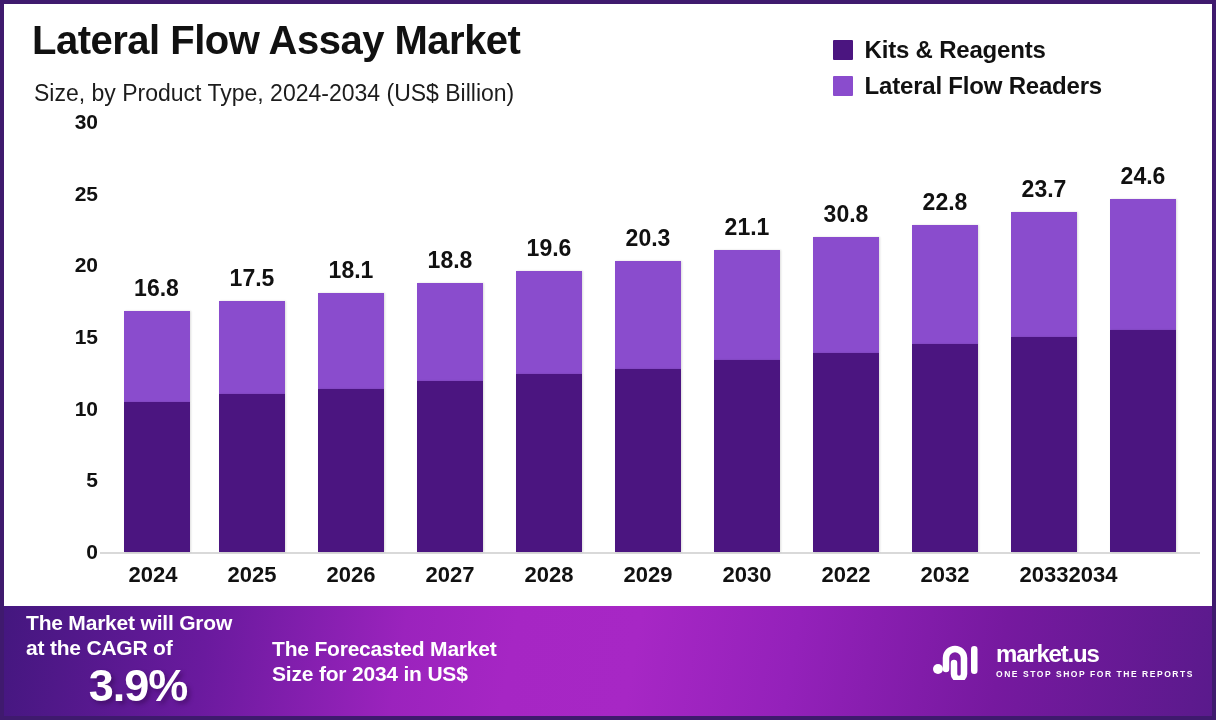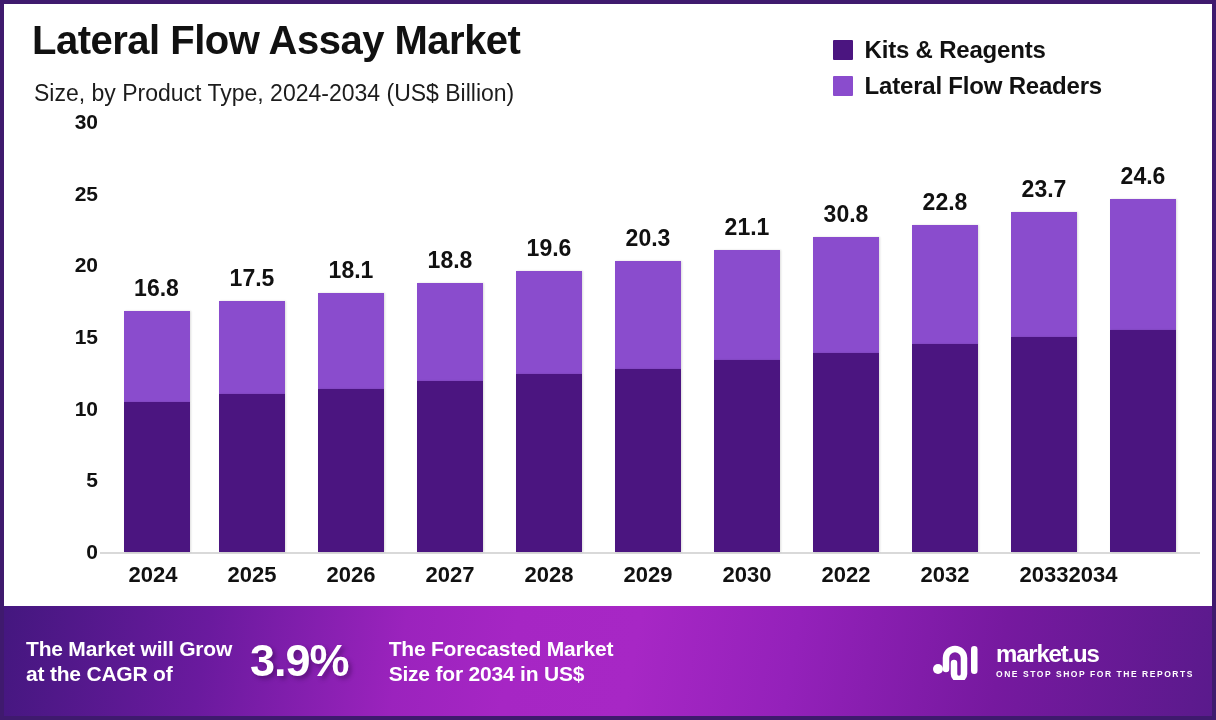--- a/index.html
+++ b/index.html
@@ -318,21 +318,21 @@
         <div class="x-tick" style="left: 504px;">2029</div>
         <div class="x-tick" style="left: 603px;">2030</div>
         <div class="x-tick" style="left: 702px;">2022</div>
         <div class="x-tick" style="left: 801px;">2032</div>
         <div class="x-tick" style="left: 900px;">2033</div>
         <div class="x-tick" style="left: 949px;">2034</div>
       </div>
   </div>
 
   <div class="footer">
-    <div class="f-block" style="margin-left:22px;">
+    <div class="f-block" style="margin-left:22px;flex-direction:column;">
       <div class="f-caption">
         <div>The Market will Grow</div>
         <div>at the CAGR of</div>
       </div>
       <div class="f-big f-cagr">3.9%</div>
     </div>
 
     <div class="f-block" style="margin-left:40px;">
       <div class="f-caption">
         <div>The Forecasted Market</div>

